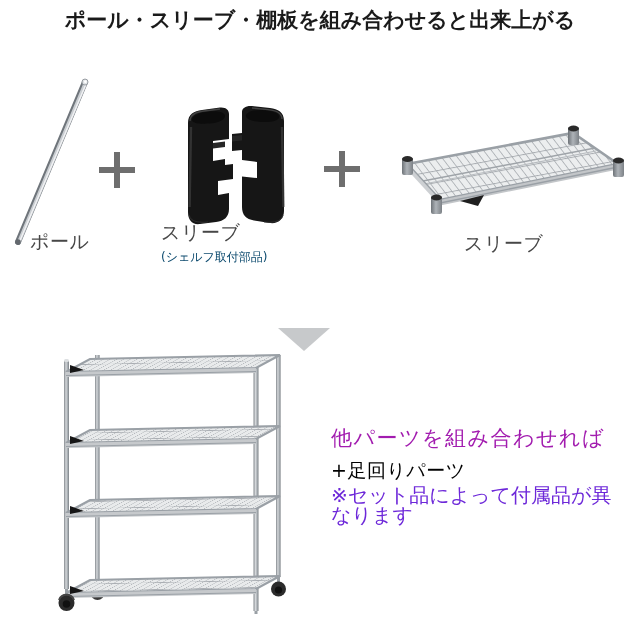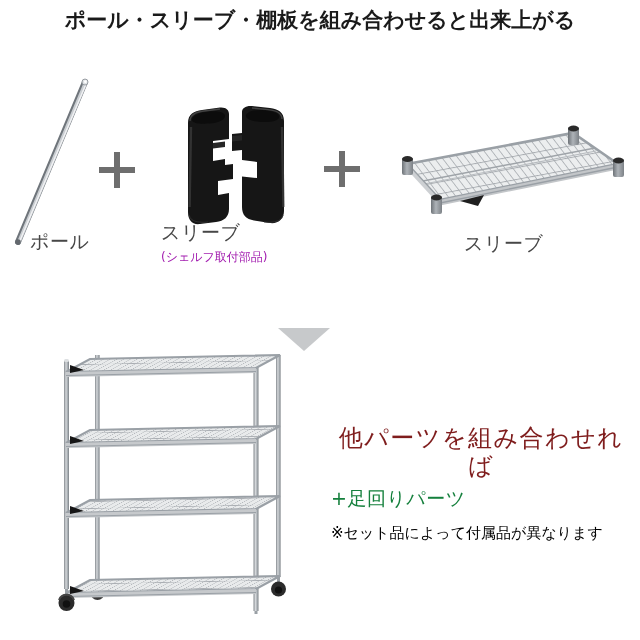--- a/index.html
+++ b/index.html
@@ -17,31 +17,31 @@
 
   .plus{position:absolute;width:36px;height:36px;}
   .plus::before{content:"";position:absolute;left:0;top:15px;width:36px;height:6px;background:#6e6e6e;}
   .plus::after{content:"";position:absolute;left:15px;top:0;width:6px;height:36px;background:#6e6e6e;}
   .plus-1{left:99px;top:152px;}
   .plus-2{left:324px;top:151px;}
 
   .part-label{position:absolute;color:#474747;font-size:19px;text-align:left;letter-spacing:0.5px;}
   .label-pole{left:30px;width:120px;top:229px;}
   .label-sleeve{left:161px;width:140px;top:220px;}
-  .label-sleeve .sub{display:block;font-size:12px;letter-spacing:0;margin-top:3px;color:#a21caf;}
+  .label-sleeve .sub{display:block;font-size:12px;letter-spacing:0;margin-top:3px;color:#0c4a6e;}
   .label-shelf{left:464px;width:120px;top:231px;}
 
   .arrow-down{position:absolute;left:278px;top:328px;width:0;height:0;
               border-left:26px solid transparent;border-right:26px solid transparent;
               border-top:23px solid #c7c9cb;}
 
   .result-text{position:absolute;left:331px;top:424px;width:300px;}
-  .result-text .big{font-size:24px;line-height:28px;color:#7f1d1d;letter-spacing:1.5px;text-align:center;}
-  .result-text .mid{font-size:19px;line-height:24px;color:#15803d;margin-top:6px;letter-spacing:0.5px;}
-  .result-text .note{font-size:15px;line-height:20px;color:#000000;margin-top:13px;letter-spacing:0;}
+  .result-text .big{font-size:21px;line-height:28px;color:#a21caf;letter-spacing:1.5px;}
+  .result-text .mid{font-size:19px;line-height:24px;color:#000000;margin-top:6px;letter-spacing:0.5px;}
+  .result-text .note{font-size:20px;line-height:20px;color:#6d28d9;margin-top:3px;letter-spacing:0;}
 </style>
 </head>
 <body>
 
 <div class="canvas">
 
   <div class="title">ポール・スリーブ・棚板を組み合わせると出来上がる</div>
 
   <svg class="part-img pole-svg" width="95" height="180" viewBox="0 0 95 180">
     <line x1="80" y1="12" x2="13" y2="172" stroke="#6f757b" stroke-width="6" stroke-linecap="round"></line>

